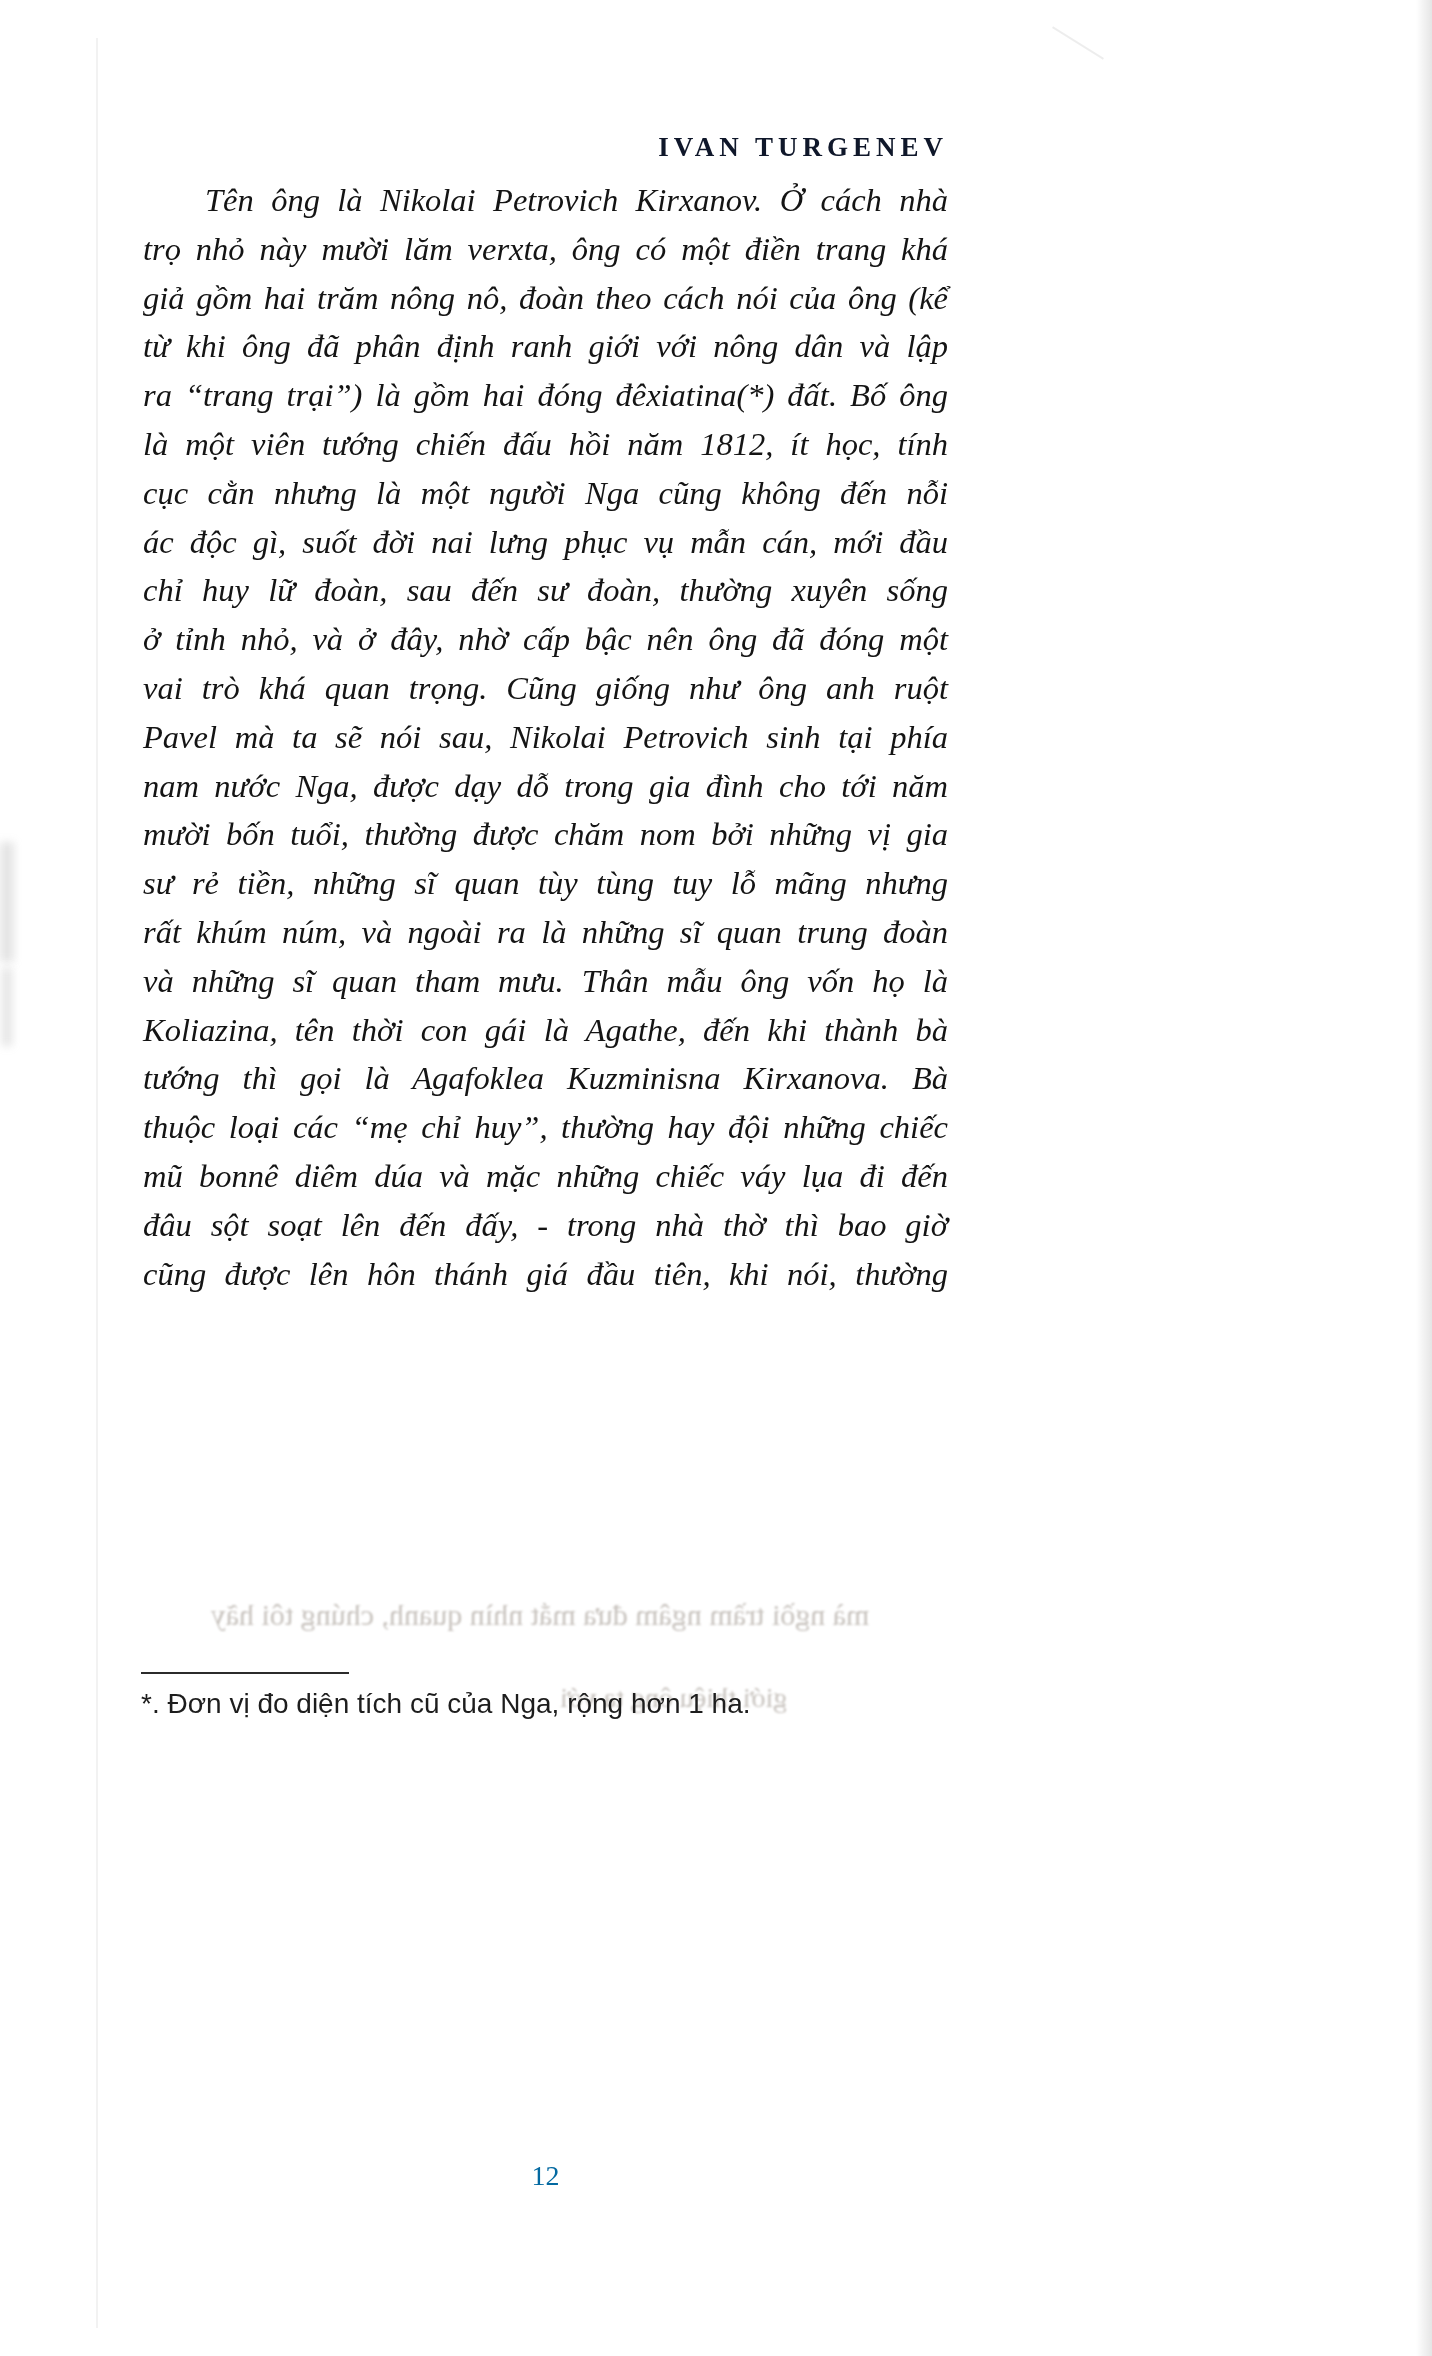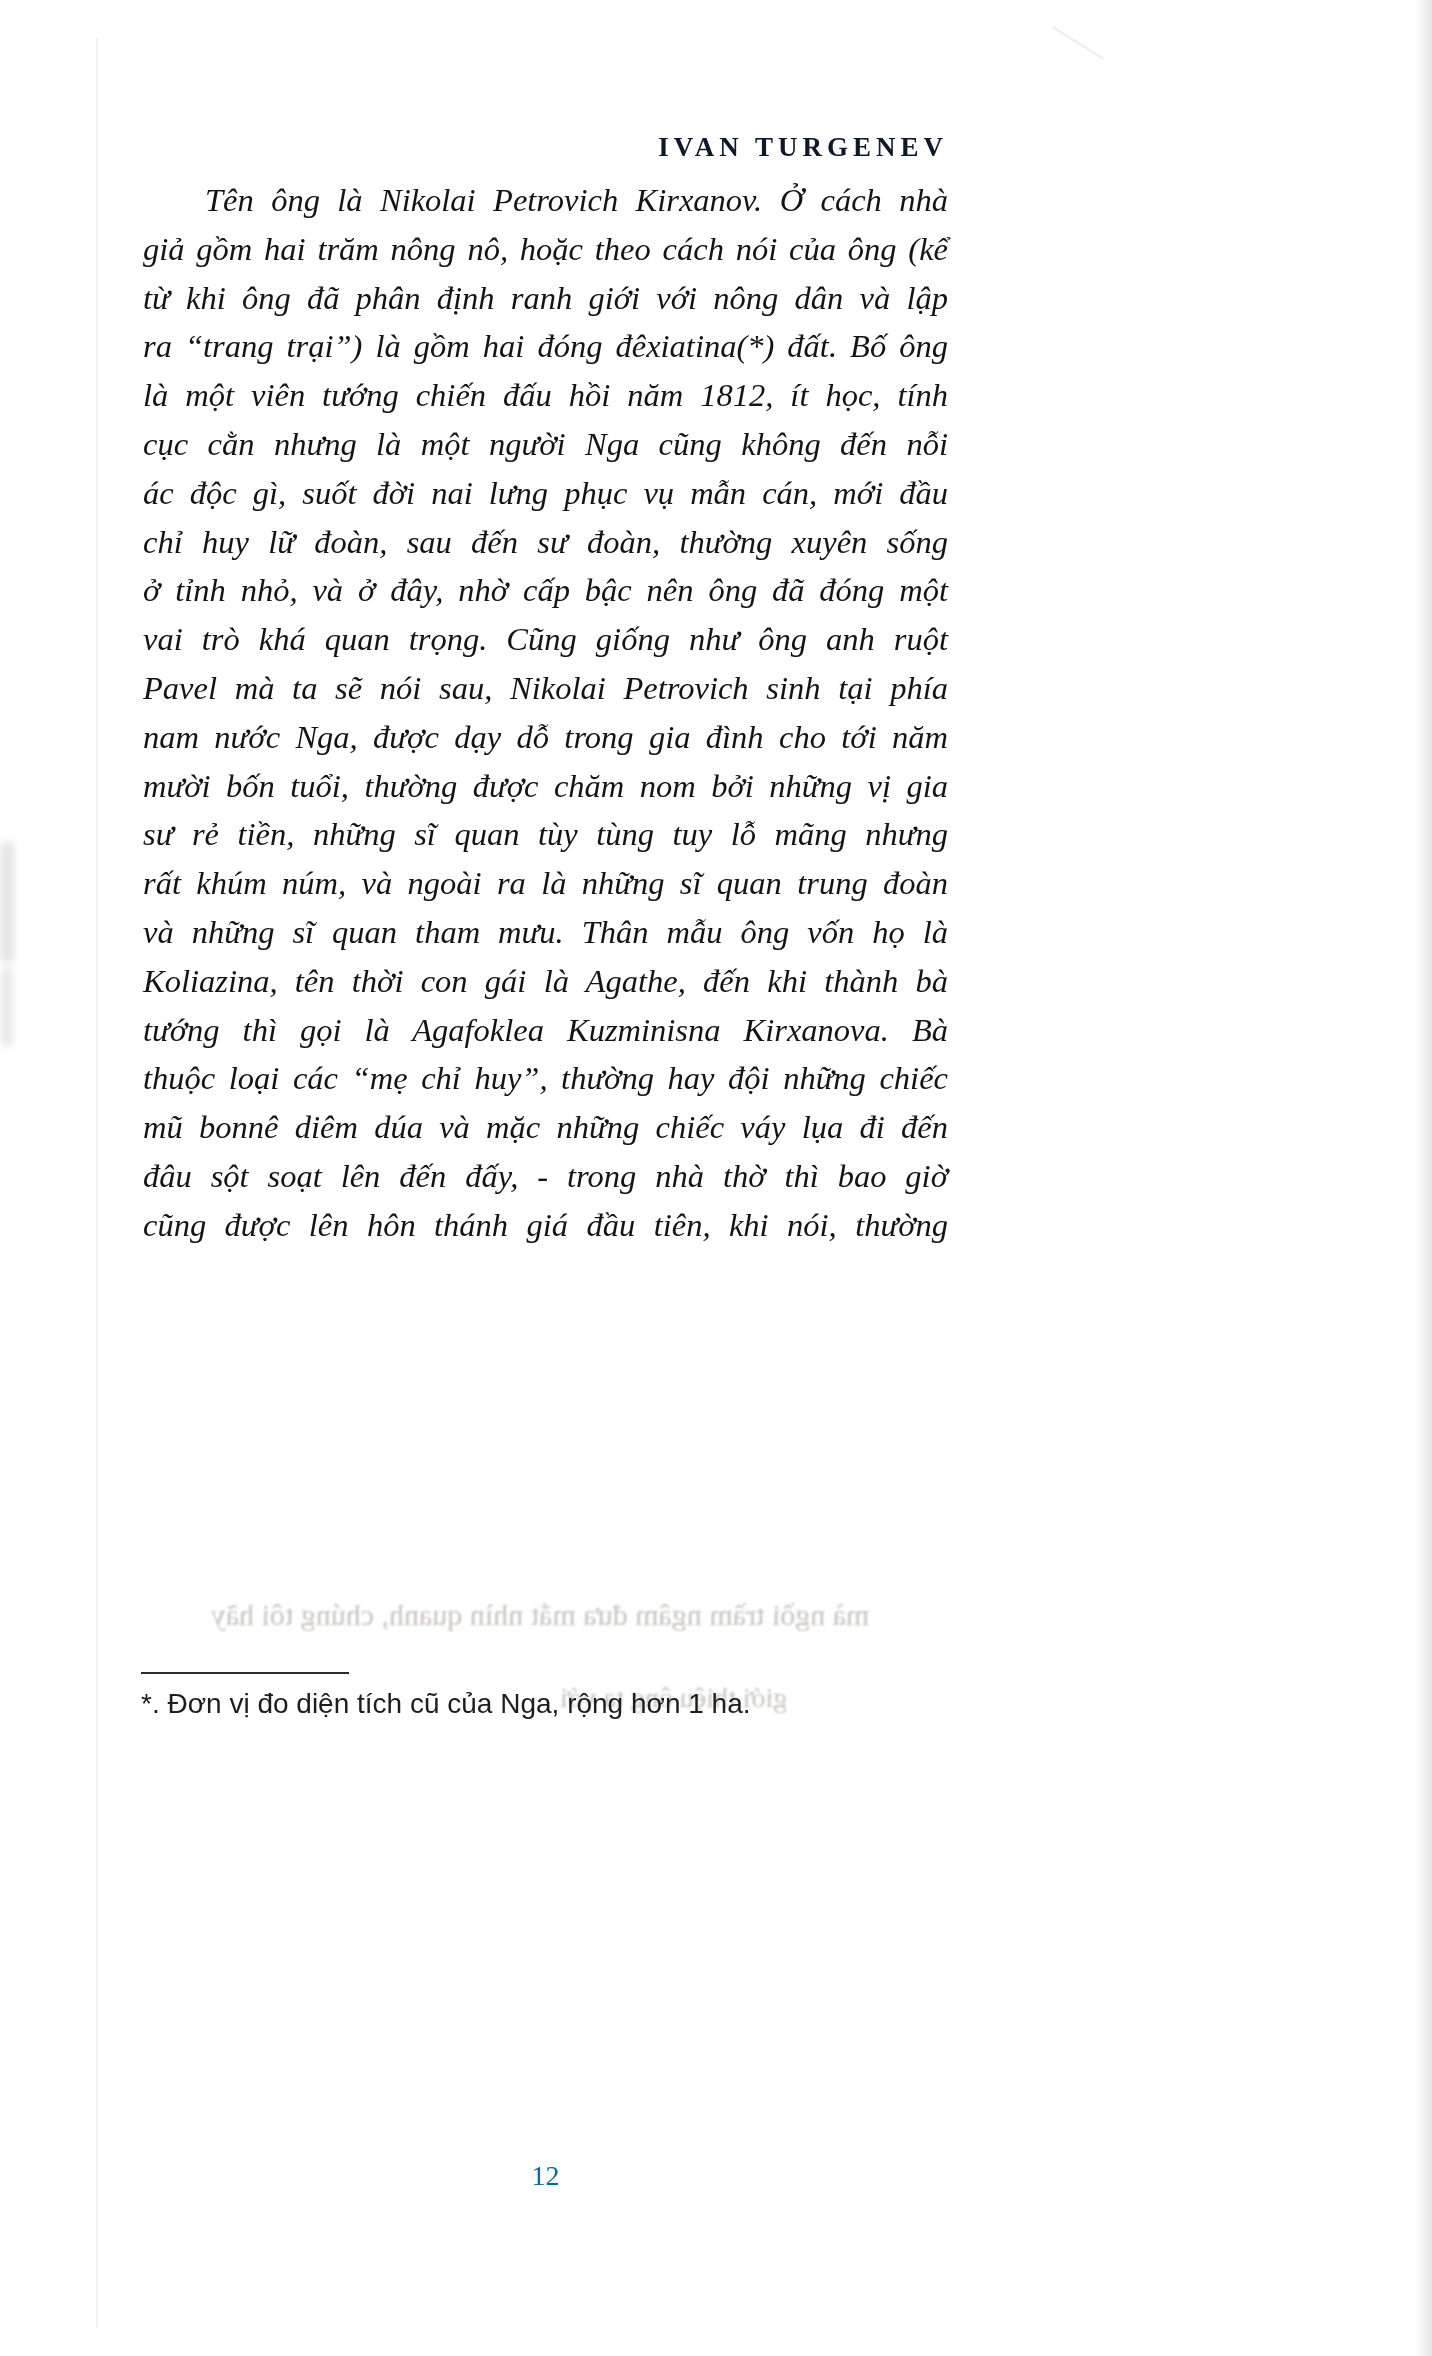--- a/index.html
+++ b/index.html
@@ -101,21 +101,22 @@
 <div class="gutter-line"></div>
 <div class="right-shade"></div>
 <div class="scratch"></div>
 <div class="smudge smudge-1"></div>
 <div class="smudge smudge-2"></div>
 
 <div class="header">IVAN TURGENEV</div>
 
 <div class="body-text">
     <div class="line first">Tên ông là Nikolai Petrovich Kirxanov. Ở cách nhà</div>
-    <div class="line">giả gồm hai trăm nông nô, hoặc theo cách nói của ông (kể</div>
+    <div class="line">trọ nhỏ này mười lăm verxta, ông có một điền trang khá</div>
+    <div class="line">giả gồm hai trăm nông nô, đoàn theo cách nói của ông (kể</div>
     <div class="line">từ khi ông đã phân định ranh giới với nông dân và lập</div>
     <div class="line">ra “trang trại”) là gồm hai đóng đêxiatina(*) đất. Bố ông</div>
     <div class="line">là một viên tướng chiến đấu hồi năm 1812, ít học, tính</div>
     <div class="line">cục cằn nhưng là một người Nga cũng không đến nỗi</div>
     <div class="line">ác độc gì, suốt đời nai lưng phục vụ mẫn cán, mới đầu</div>
     <div class="line">chỉ huy lữ đoàn, sau đến sư đoàn, thường xuyên sống</div>
     <div class="line">ở tỉnh nhỏ, và ở đây, nhờ cấp bậc nên ông đã đóng một</div>
     <div class="line">vai trò khá quan trọng. Cũng giống như ông anh ruột</div>
     <div class="line">Pavel mà ta sẽ nói sau, Nikolai Petrovich sinh tại phía</div>
     <div class="line">nam nước Nga, được dạy dỗ trong gia đình cho tới năm</div>

